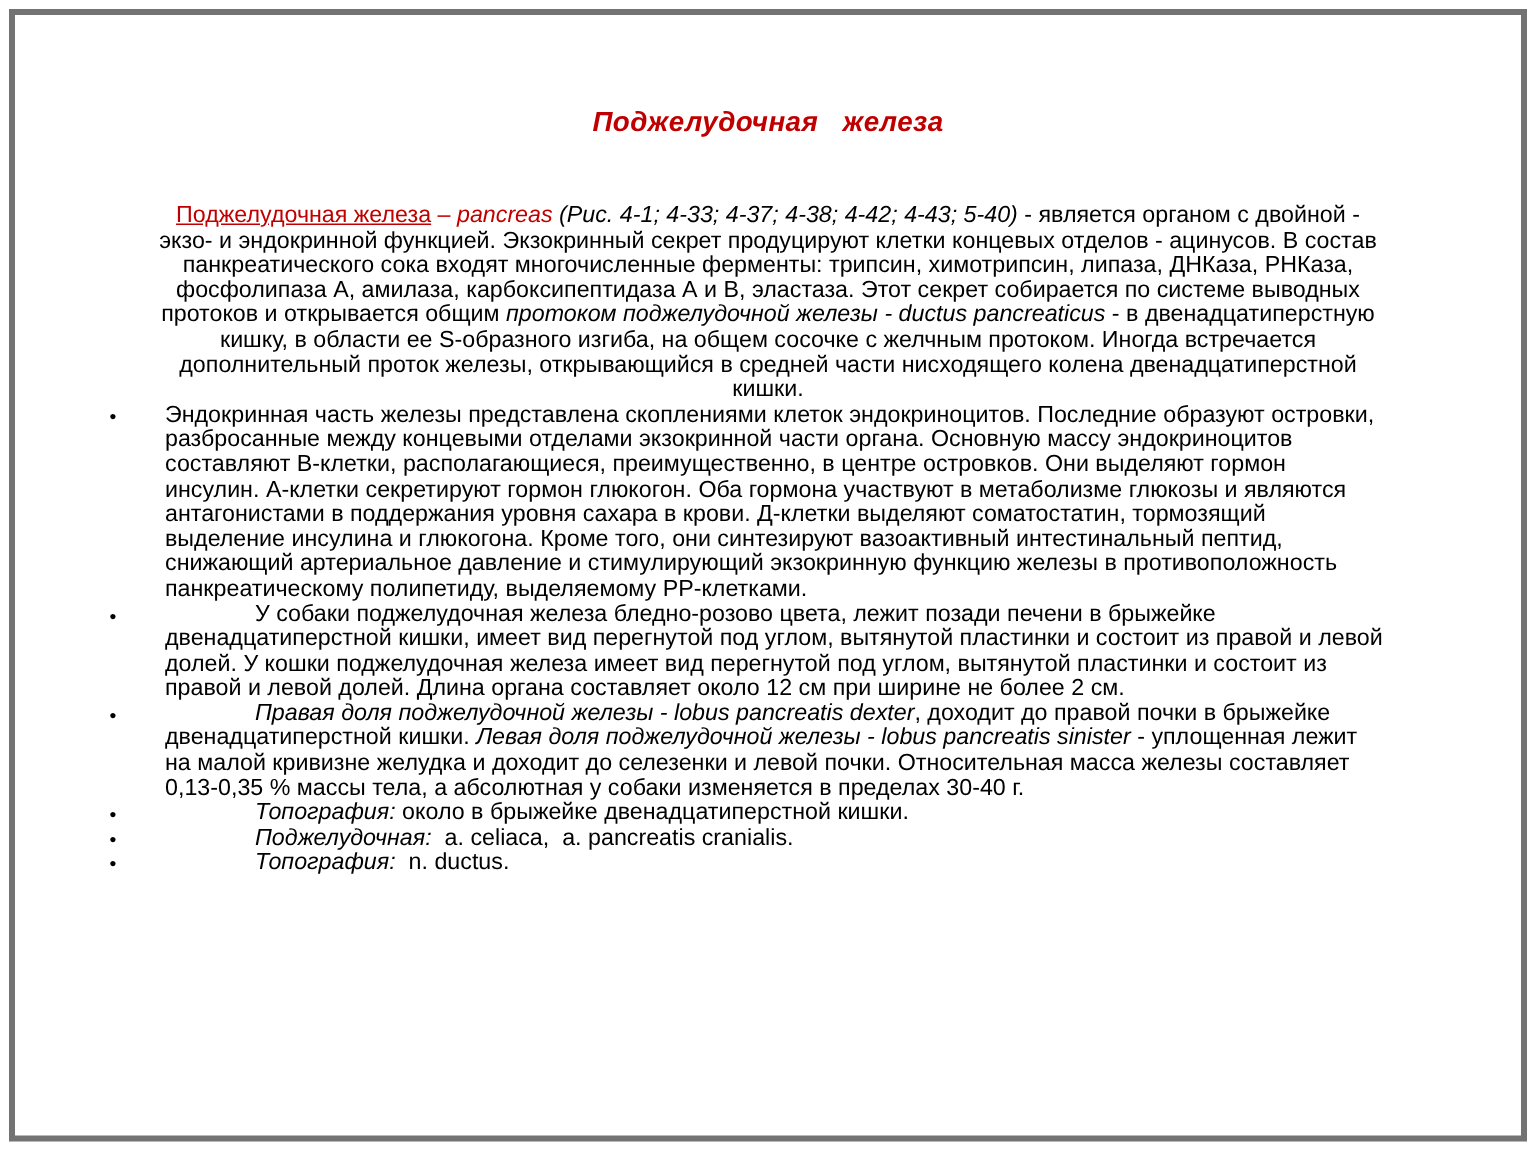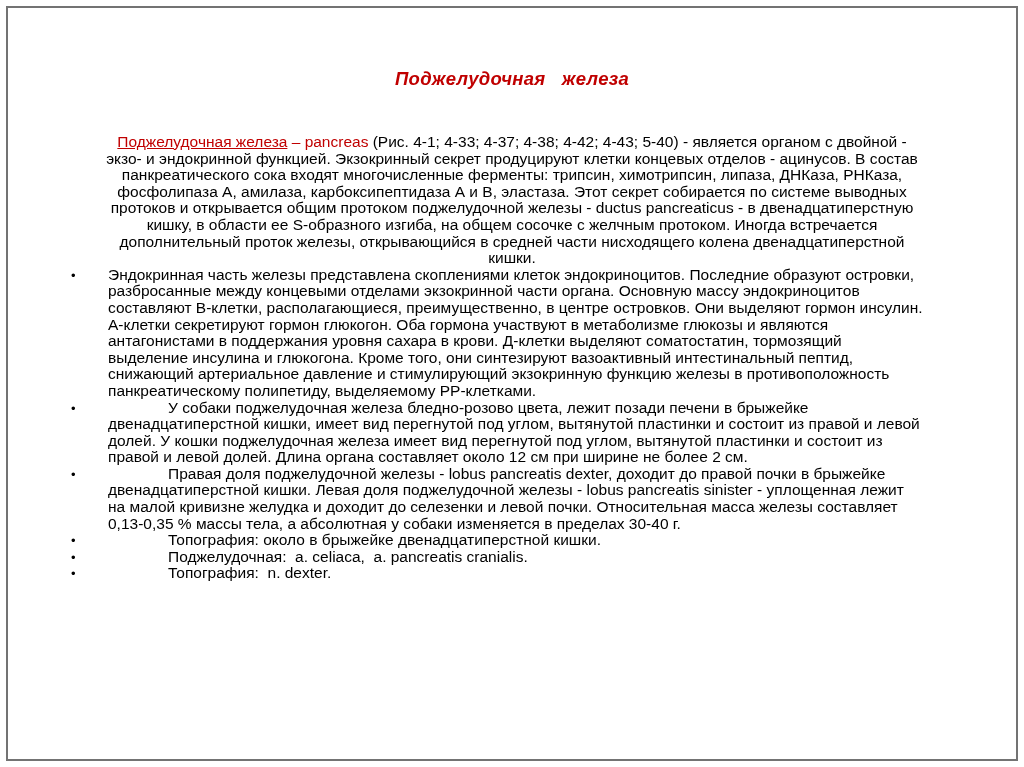--- a/index.html
+++ b/index.html
@@ -12,21 +12,21 @@
     background:#ffffff;
     width:1024px;
     height:767px;
     overflow:hidden;
     font-family:"Liberation Sans", sans-serif;
   }
   .slide{
     position:absolute;
     left:6px; top:6px; right:6px; bottom:6px;
     background:#ffffff;
-    border:2px solid #737373;
+    border:4px solid #737373;
     box-sizing:border-box;
   }
   .title{
     margin:60px 0 0 0;
     text-align:center;
     font-size:18.5px;
     font-weight:bold;
     font-style:italic;
     letter-spacing:0.3px;
     color:var(--accent);
@@ -57,33 +57,33 @@
   ul.bullets li.indent{
     text-indent:60px;
   }
   ul.bullets li .marker{
     position:absolute;
     left:-37px;
     top:1px;
     font-size:13px;
     text-indent:0;
   }
-  .seg-italic{ }
+  .seg-italic{ font-style:italic; }
   .seg-accent{ color:var(--accent); }
   .seg-underline{ text-decoration:underline; }
 </style>
 </head>
 <body>
 
 <div class="slide">
   <div class="title">Поджелудочная   железа</div>
 
   <p class="intro"><span class="seg-accent seg-underline">Поджелудочная железа</span><span class="seg-accent"> – </span><span class="seg-accent seg-italic">pancreas</span><span class="seg-italic"> (Рис. 4-1; 4-33; 4-37; 4-38; 4-42; 4-43; 5-40)</span><span> - является органом с двойной - экзо- и эндокринной функцией. Экзокринный секрет продуцируют клетки концевых отделов - ацинусов. В состав панкреатического сока входят многочисленные ферменты: трипсин, химотрипсин, липаза, ДНКаза, РНКаза, фосфолипаза А, амилаза, карбоксипептидаза А и В, эластаза. Этот секрет собирается по системе выводных протоков и открывается общим </span><span class="seg-italic">протоком поджелудочной железы - ductus pancreaticus</span><span> - в двенадцатиперстную кишку, в области ее S-образного изгиба, на общем сосочке с желчным протоком. Иногда встречается дополнительный проток железы, открывающийся в средней части нисходящего колена двенадцатиперстной кишки.</span></p>
 
   <ul class="bullets">
       <li><span class="marker">•</span><span>Эндокринная часть железы представлена скоплениями клеток эндокриноцитов. Последние образуют островки, разбросанные между концевыми отделами экзокринной части органа. Основную массу эндокриноцитов составляют В-клетки, располагающиеся, преимущественно, в центре островков. Они выделяют гормон инсулин. А-клетки секретируют гормон глюкогон. Оба гормона участвуют в метаболизме глюкозы и являются антагонистами в поддержания уровня сахара в крови. Д-клетки выделяют соматостатин, тормозящий выделение инсулина и глюкогона. Кроме того, они синтезируют вазоактивный интестинальный пептид, снижающий артериальное давление и стимулирующий экзокринную функцию железы в противоположность панкреатическому полипетиду, выделяемому РР-клетками.</span></li>
       <li class="indent"><span class="marker">•</span><span>У собаки поджелудочная железа бледно-розово цвета, лежит позади печени в брыжейке двенадцатиперстной кишки, имеет вид перегнутой под углом, вытянутой пластинки и состоит из правой и левой долей. У кошки поджелудочная железа имеет вид перегнутой под углом, вытянутой пластинки и состоит из правой и левой долей. Длина органа составляет около 12 см при ширине не более 2 см.</span></li>
       <li class="indent"><span class="marker">•</span><span class="seg-italic">Правая доля поджелудочной железы - lobus pancreatis dexter</span><span>, доходит до правой почки в брыжейке двенадцатиперстной кишки. </span><span class="seg-italic">Левая доля поджелудочной железы - lobus pancreatis sinister</span><span> - уплощенная лежит на малой кривизне желудка и доходит до селезенки и левой почки. Относительная масса железы составляет 0,13-0,35 % массы тела, а абсолютная у собаки изменяется в пределах 30-40 г.</span></li>
       <li class="indent"><span class="marker">•</span><span class="seg-italic">Топография:</span><span> около в брыжейке двенадцатиперстной кишки.</span></li>
       <li class="indent"><span class="marker">•</span><span class="seg-italic">Поджелудочная:</span><span>  a. celiaca,  a. pancreatis cranialis.</span></li>
-      <li class="indent"><span class="marker">•</span><span class="seg-italic">Топография:</span><span>  n. dexter.</span></li>
+      <li class="indent"><span class="marker">•</span><span class="seg-italic">Топография:</span><span>  n. ductus.</span></li>
     </ul>
 </div>
 
 </body></html>

